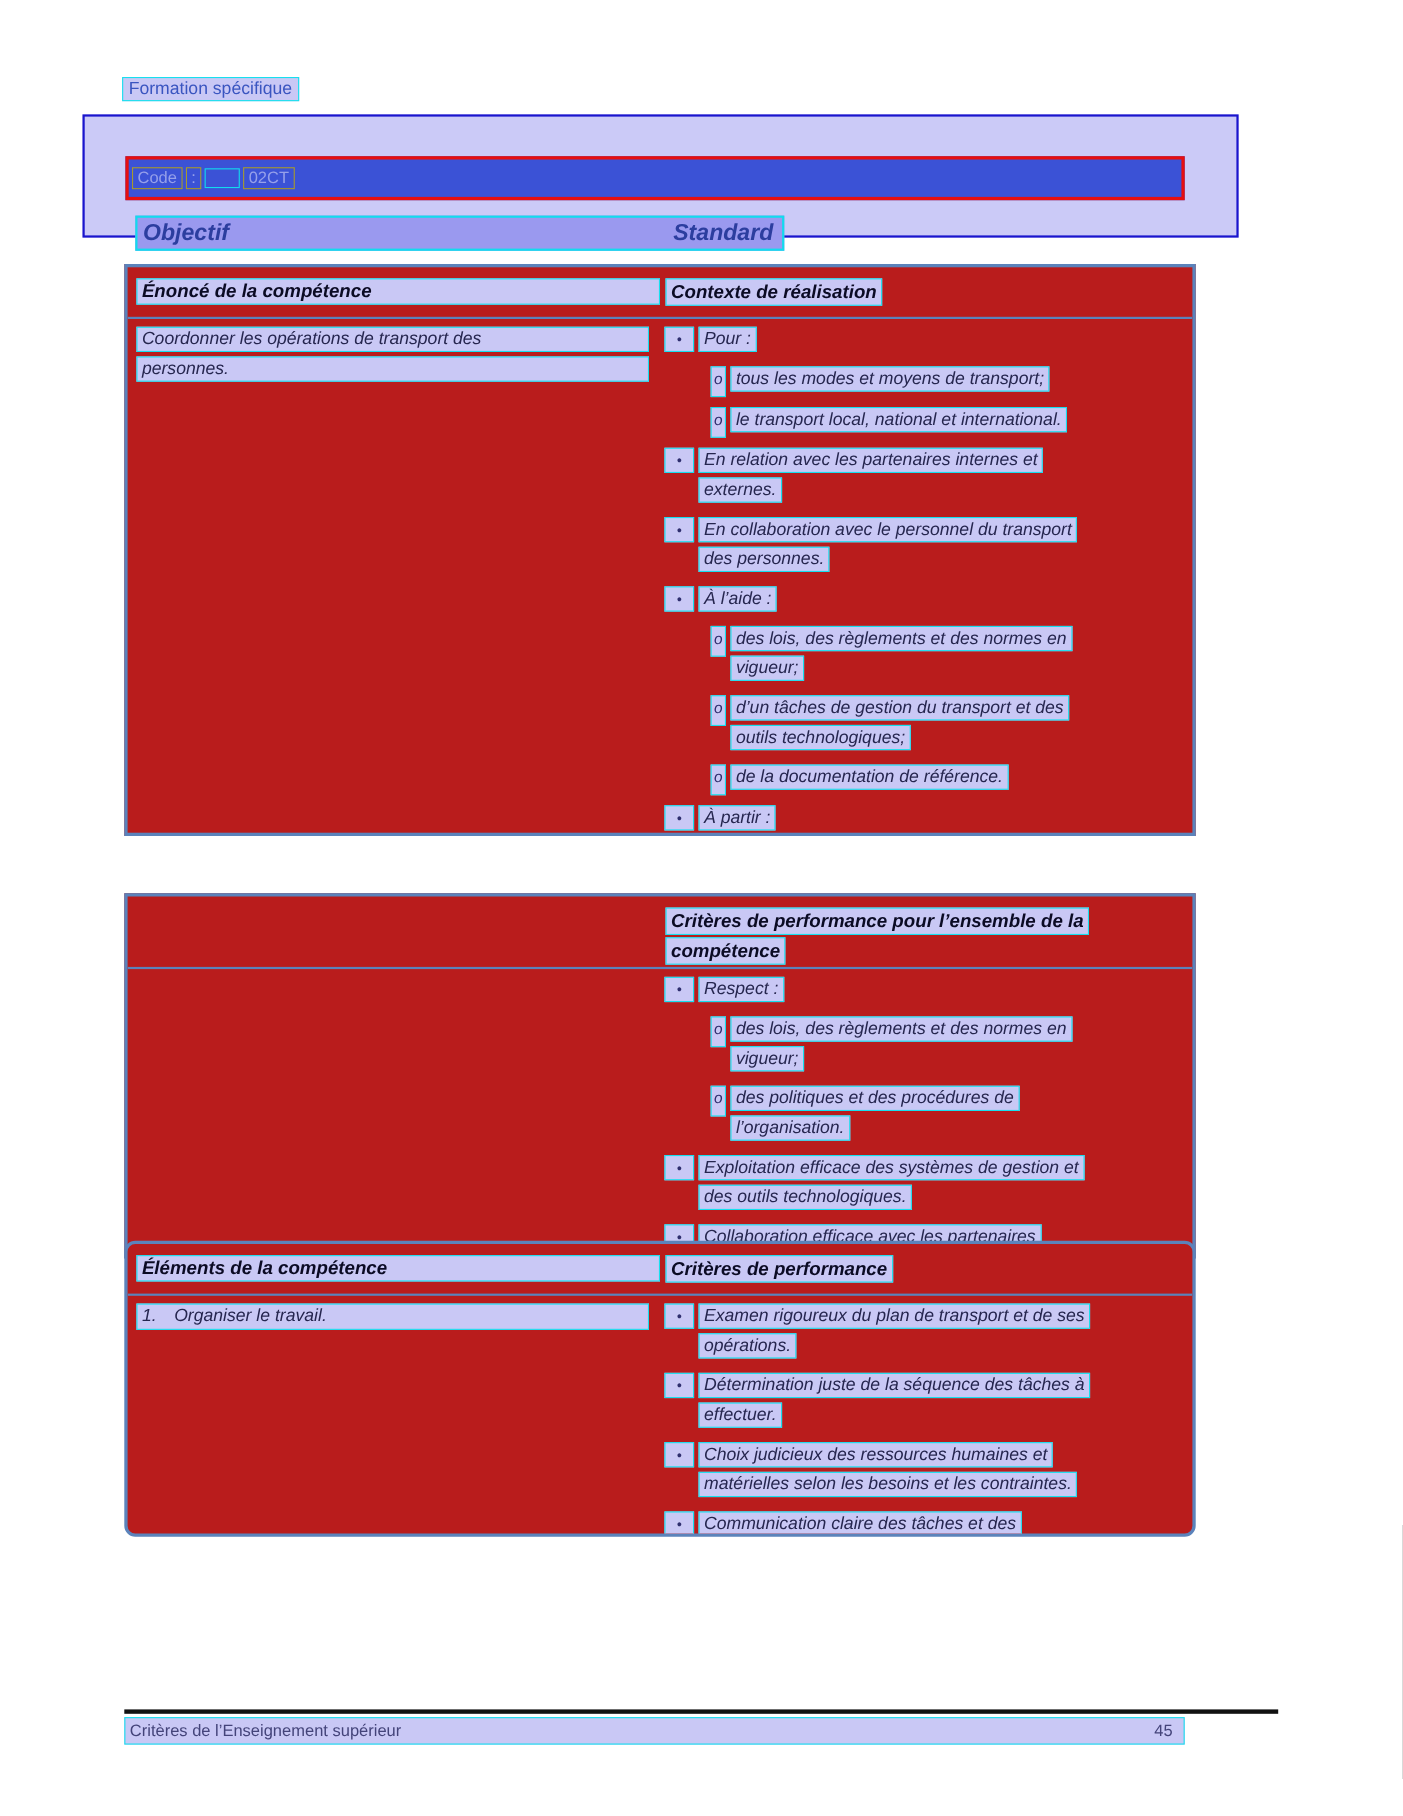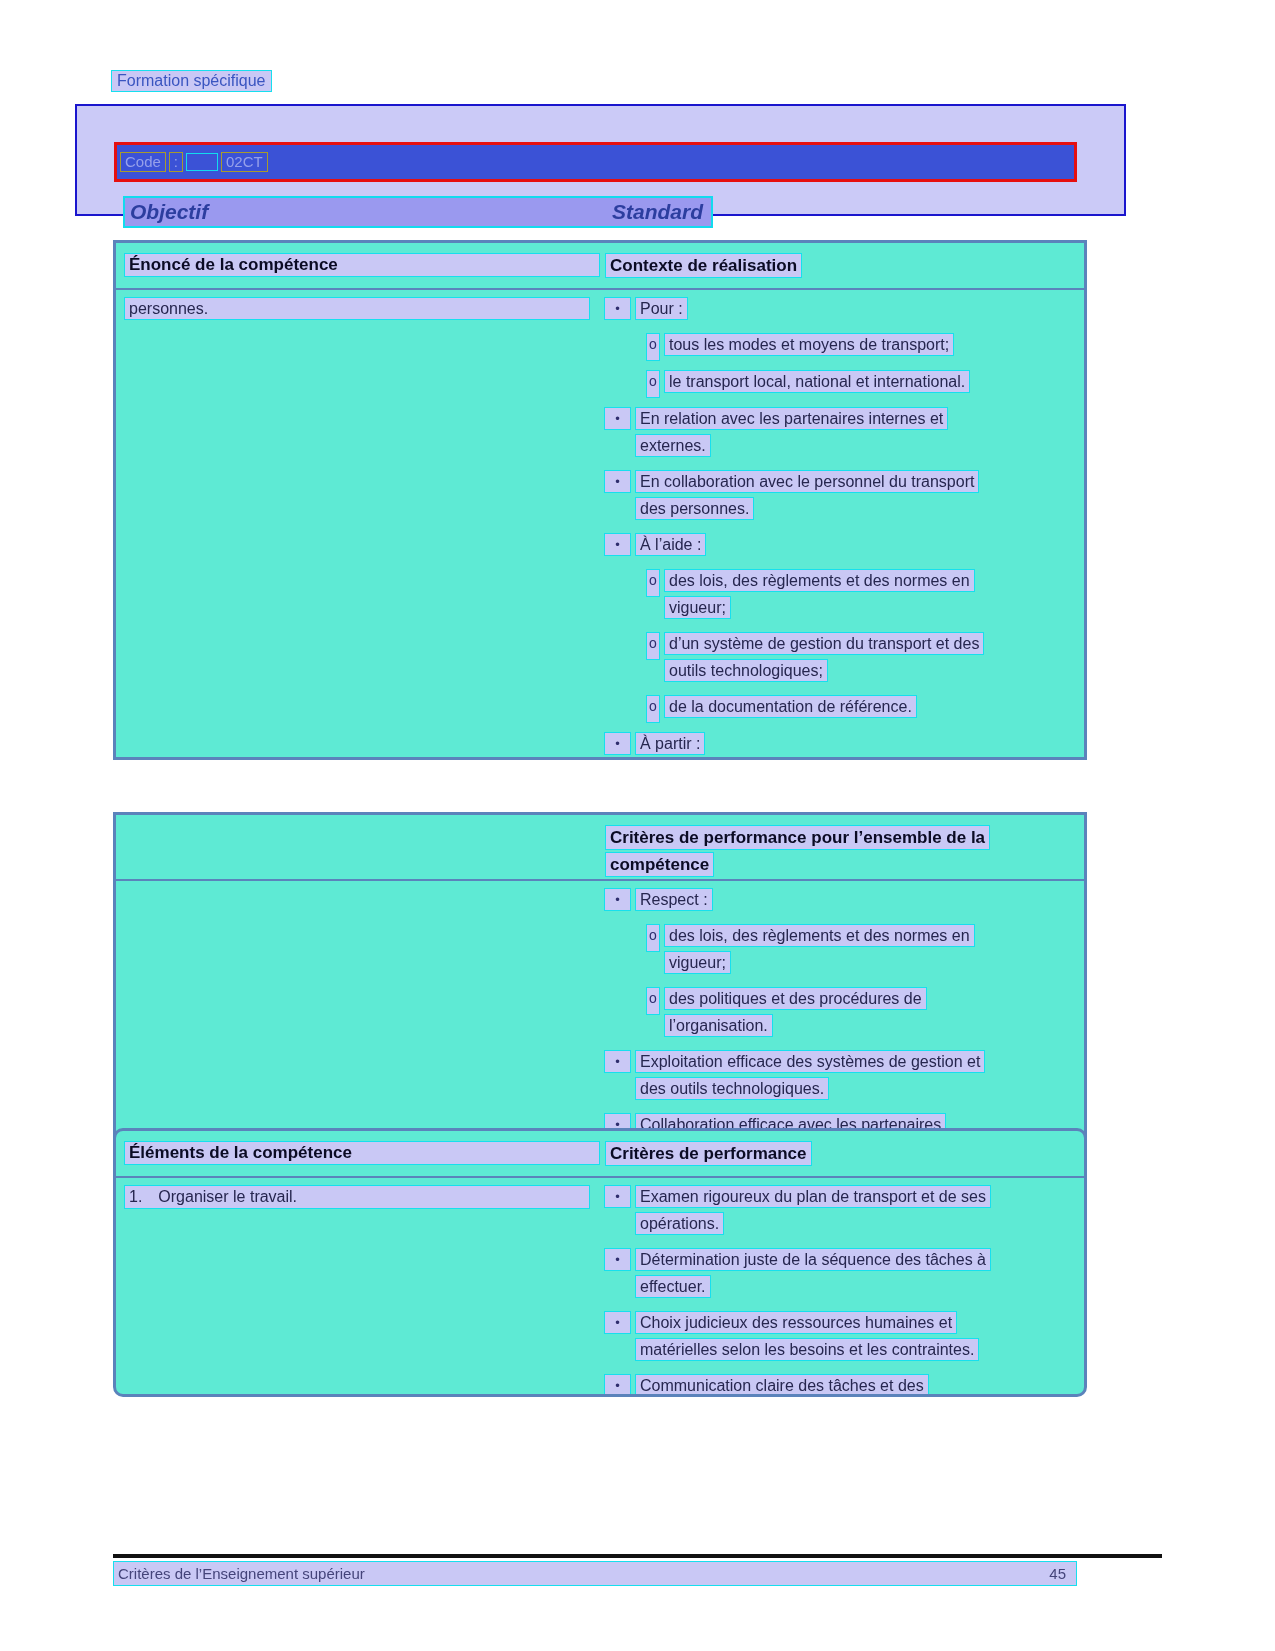--- a/index.html
+++ b/index.html
@@ -27,21 +27,21 @@
 
   .heading-band { position:absolute; left:123px; top:196px; width:590px; height:32px;
                   background:#9a99ef; border:2px solid #12dbee;
                   display:flex; align-items:center; justify-content:space-between;
                   padding:0 8px 0 5px; }
   .heading-band .hd { font-size:21px; font-weight:bold; font-style:italic; color:#2c3e9f;
                       background:transparent; }
 
   
   .doc-table { position:absolute; left:113px; width:974px; border:3px solid #5b83bb;
-               display:grid; grid-template-columns:1fr 1fr; overflow:hidden; background:#5eead4; }
+               display:grid; grid-template-columns:1fr 1fr; overflow:hidden; background:#b91c1c;font-style:italic; }
   .t1 { top:240px; height:520px; grid-template-rows:47px 1fr; }
   .t2 { top:812px; height:332px; grid-template-rows:66px 1fr; }
   .t3 { top:1128px; height:269px; grid-template-rows:47px 1fr;border-radius:10px; }
   .th { border-bottom:2px solid #5b83bb; padding-top:10px; }
   .th-left { padding-left:8px; }
   .th-right { padding-left:5px; }
   .th .hl { font-weight:bold; font-size:17px; color:#0b0b24; }
   .th-left .hl { display:block; width:auto; white-space:nowrap; line-height:22px; padding:0 4px; }
   .th-right .hl.line { line-height:23px; margin-bottom:2px; }
   .td { padding-top:7px; }
@@ -91,20 +91,21 @@
   </div>
 
   <div class="doc-table t1">
     <div class="th th-left">
       <span class="hl">Énoncé de la compétence</span>
     </div>
     <div class="th th-right">
       <span class="hl line">Contexte de réalisation</span>
     </div>
     <div class="td td-left statement">
+        <span class="hl line">Coordonner les opérations de transport des</span>
         <span class="hl line">personnes.</span>
       </div>
     <div class="td td-right">
 
         <div class="li lvl1">
           <span class="marker hl">•</span>
           <span class="lines">
             <span class="hl line">Pour :</span>
           </span>
         </div>
@@ -150,21 +151,21 @@
           <span class="marker hl">o</span>
           <span class="lines">
             <span class="hl line">des lois, des règlements et des normes en</span>
             <span class="hl line">vigueur;</span>
           </span>
         </div>
 
         <div class="li lvl2">
           <span class="marker hl">o</span>
           <span class="lines">
-            <span class="hl line">d’un système de gestion du transport et des</span>
+            <span class="hl line">d’un tâches de gestion du transport et des</span>
             <span class="hl line">outils technologiques;</span>
           </span>
         </div>
 
         <div class="li lvl2">
           <span class="marker hl">o</span>
           <span class="lines">
             <span class="hl line">de la documentation de référence.</span>
           </span>
         </div>

